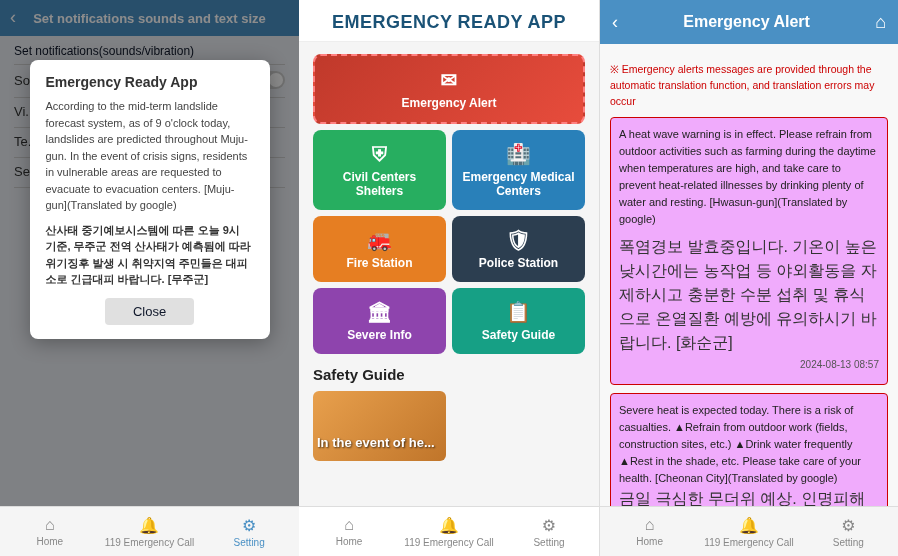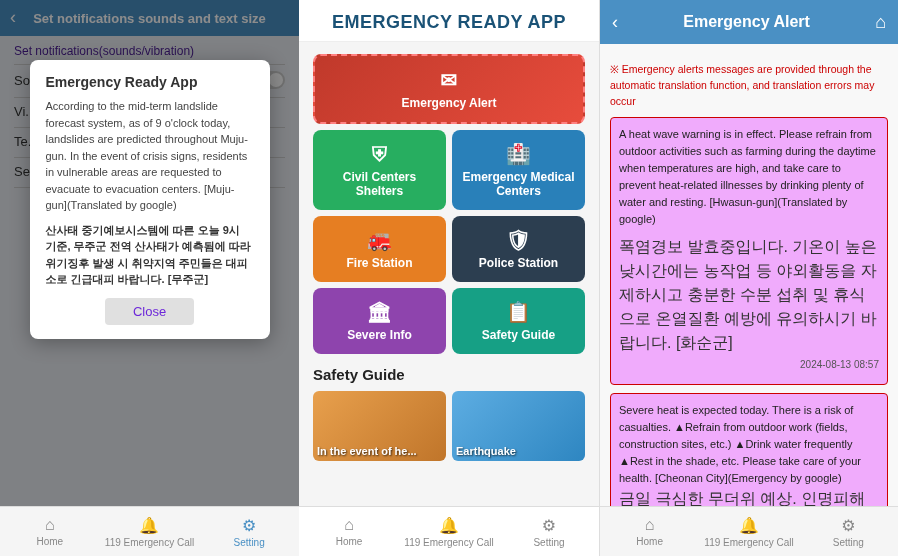--- a/index.html
+++ b/index.html
@@ -39,21 +39,21 @@
       font-size: 18px;
       cursor: pointer;
     }
     .p1-content {
       padding: 8px 14px;
       font-size: 12px;
       color: #333;
     }
     .p1-section-label {
       font-size: 12px;
-      color: #4c1d95;
+      color: #0f172a;
       margin-bottom: 6px;
     }
     .p1-row {
       display: flex;
       align-items: center;
       justify-content: space-between;
       margin-bottom: 8px;
     }
     .p1-row-label {
       font-size: 13px;
@@ -124,21 +124,21 @@
       line-height: 1.5;
       margin-bottom: 10px;
     }
     .p1-modal-close {
       display: block;
       background: #e0e0e0;
       border: none;
       border-radius: 4px;
       padding: 6px 28px;
       font-size: 13px;
-      color: #6d28d9;
+      color: #0f172a;
       cursor: pointer;
       margin: 0 auto;
     }
     
     .p1-bottom-nav {
       position: absolute;
       bottom: 0;
       left: 0; right: 0;
       height: 50px;
       background: #f5f5f5;
@@ -251,23 +251,23 @@
       position: relative;
     }
     .p2-preview-bg1 {
       background: linear-gradient(135deg, #e8a04d, #c0752a);
     }
     .p2-preview-bg2 {
       background: linear-gradient(135deg, #5dade2, #2e86c1);
     }
     .p2-preview-label {
       position: absolute;
-      bottom: 4px;
+      bottom: 11px;
       left: 4px;
-      font-size: 11px;
+      font-size: 13px;
       color: white;
       text-shadow: 1px 1px 2px rgba(0,0,0,0.7);
     }
     
     .p2-bottom-nav {
       height: 50px;
       background: #fff;
       border-top: 1px solid #ddd;
       display: flex;
       align-items: center;
@@ -478,23 +478,20 @@
         <span class="p2-card-icon">📋</span>
         <span>Safety Guide</span>
       </div>
     </div>
 
     <div class="p2-section-title">Safety Guide</div>
     <div class="p2-safety-preview">
       <div class="p2-preview-card p2-preview-bg1">
         <span class="p2-preview-label">In the event of he...</span>
       </div>
-      <div class="p2-preview-card p2-preview-bg2">
-        <span class="p2-preview-label">Earthquake</span>
-      </div>
     </div>
   </div>
   <div class="p2-bottom-nav">
     <div class="p2-nav-item">
       <span class="nav-icon">⌂</span>
       <span>Home</span>
     </div>
     <div class="p2-nav-item">
       <span class="nav-icon">🔔</span>
       <span>119 Emergency Call</span>
@@ -515,21 +512,21 @@
   <div class="p3-body">
     <div class="p3-disclaimer">※ Emergency alerts messages are provided through the automatic translation function, and translation errors may occur</div>
 
     <div class="p3-alert-box">
       <div class="p3-alert-text">A heat wave warning is in effect. Please refrain from outdoor activities such as farming during the daytime when temperatures are high, and take care to prevent heat-related illnesses by drinking plenty of water and resting. [Hwasun-gun](Translated by google)</div>
       <div class="p3-alert-korean">폭염경보 발효중입니다. 기온이 높은 낮시간에는 농작업 등 야외활동을 자제하시고 충분한 수분 섭취 및 휴식으로 온열질환 예방에 유의하시기 바랍니다. [화순군]</div>
       <div class="p3-timestamp">2024-08-13 08:57</div>
     </div>
 
     <div class="p3-alert-box">
-      <div class="p3-alert-text2">Severe heat is expected today. There is a risk of casualties. ▲Refrain from outdoor work (fields, construction sites, etc.) ▲Drink water frequently ▲Rest in the shade, etc. Please take care of your health. [Cheonan City](Emergency by google)</div>
+      <div class="p3-alert-text2">Severe heat is expected today. There is a risk of casualties. ▲Refrain from outdoor work (fields, construction sites, etc.) ▲Drink water frequently ▲Rest in the shade, etc. Please take care of your health. [Cheonan City](Translated by google)</div>
       <div class="p3-alert-korean">금일 극심한 무더위 예상. 인명피해 발생우려. ▲야외작업(논밭, 공사장 등) 자제 ▲ 물 자주 마시기 ▲예측됨에 휴식 등 건강에 유의하시기</div>
     </div>
   </div>
   <div class="p3-bottom-nav">
     <div class="p3-nav-item">
       <span class="nav-icon">⌂</span>
       <span>Home</span>
     </div>
     <div class="p3-nav-item">
       <span class="nav-icon">🔔</span>

